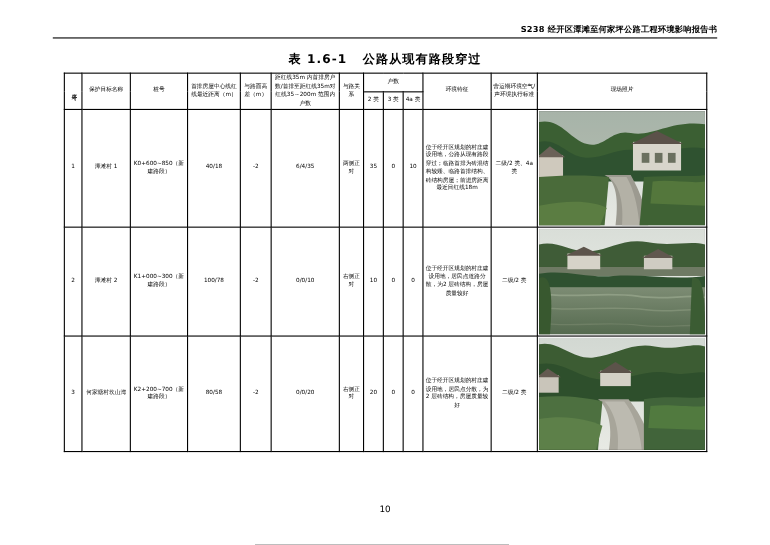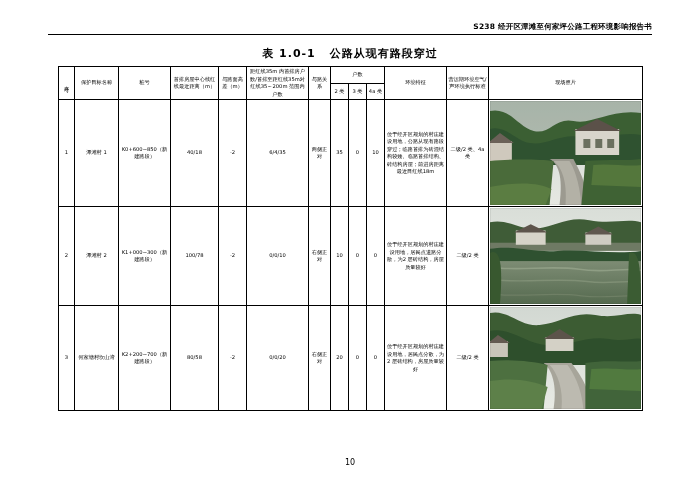--- a/index.html
+++ b/index.html
@@ -97,21 +97,21 @@
 </style>
 </head>
 <body>
 
 <div class="page">
 
   <div class="header">S238 经开区潭滩至何家坪公路工程环境影响报告书</div>
   <div class="header-rule"></div>
 
   <div class="title">
-    <span class="tnum">表 1.0-1</span><span>公路从现有路段穿过</span>
+    <span class="tnum">表 1.6-1</span><span>公路从现有路段穿过</span>
   </div>
 
   <table class="main">
     <colgroup>
       <col style="width:16px">
       <col style="width:44px">
       <col style="width:52px">
       <col style="width:48px">
       <col style="width:28px">
       <col style="width:62px">

